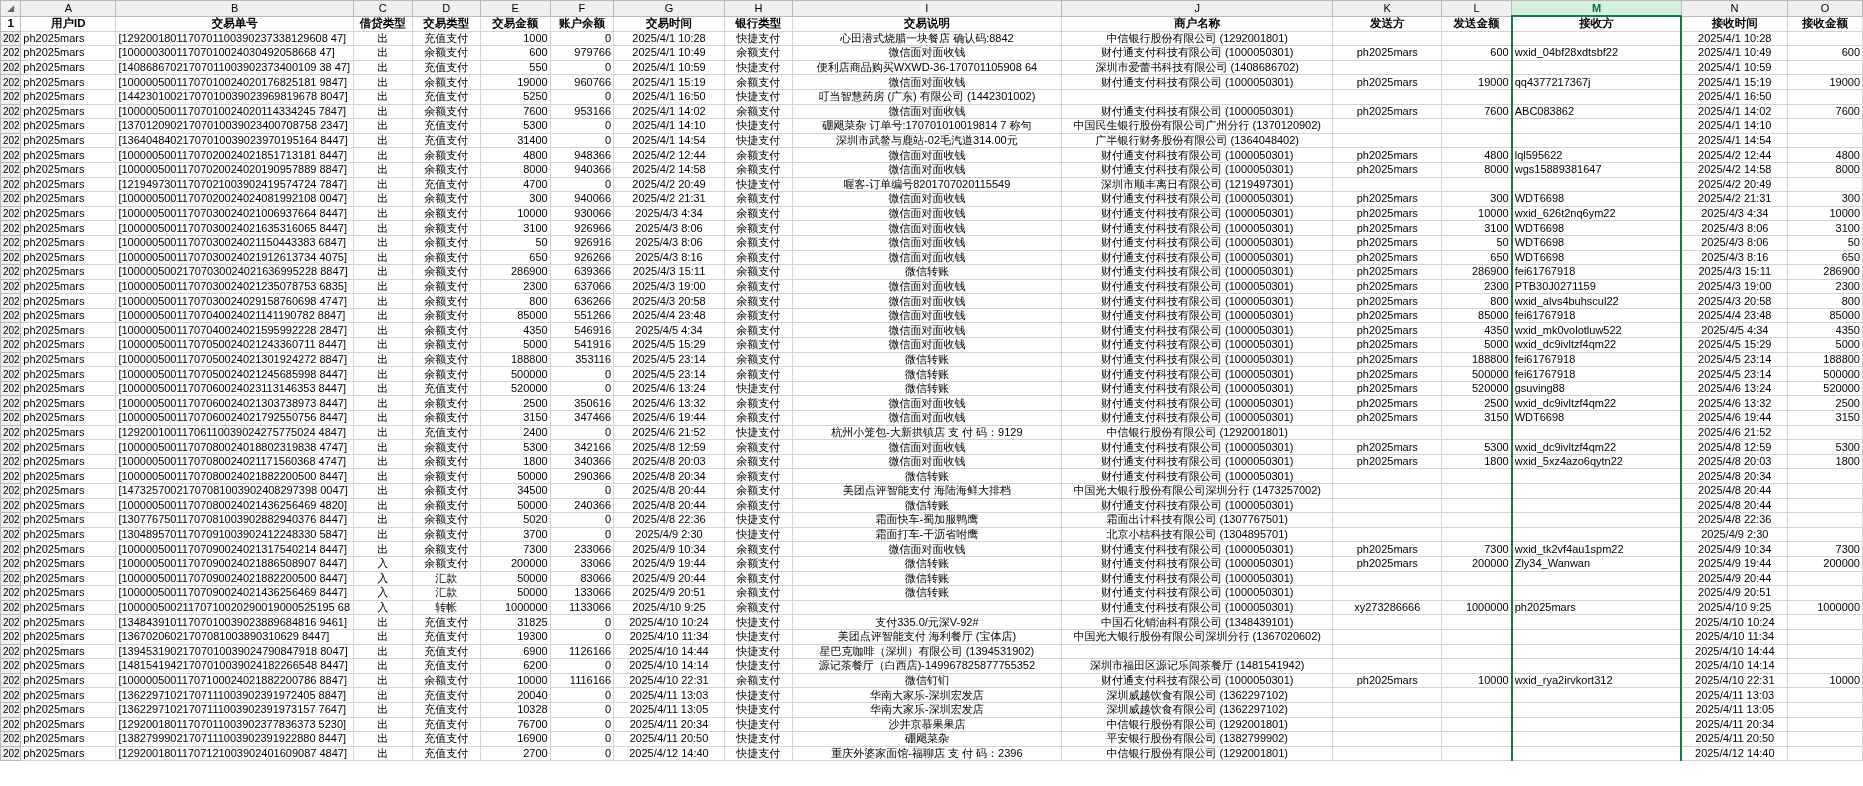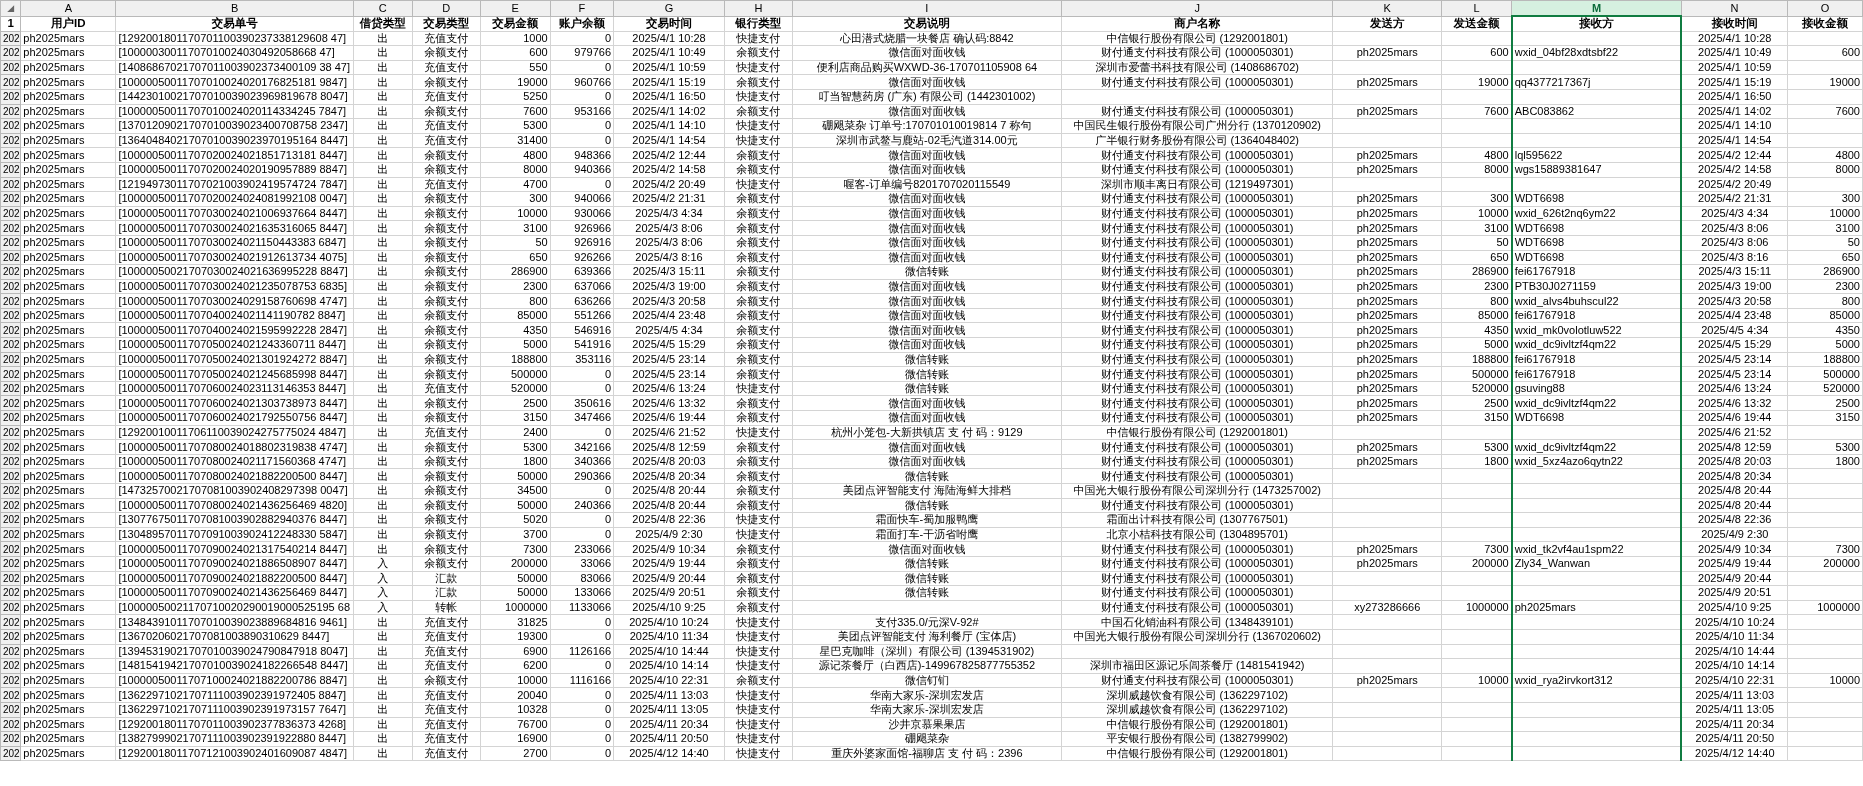--- a/index.html
+++ b/index.html
@@ -939,21 +939,21 @@
           <td class="c ellip">深圳威越饮食有限公司 (1362297102)</td>
           <td class="c ellip"></td>
           <td class="r ellip"></td>
           <td class="l ellip selcolcell"></td>
           <td class="c ellip">2025/4/11  13:05</td>
           <td class="r ellip"></td>
         </tr>
         <tr>
           <td class="rowhdr">2025/4/11  20:34</td>
           <td class="l ellip">ph2025mars</td>
-          <td class="l ellip">[12920018011707011003902377836373 4268]</td>
+          <td class="l ellip">[12920018011707011003902377836373 5230]</td>
           <td class="c ellip">出</td>
           <td class="c ellip">充值支付</td>
           <td class="r ellip">76700</td>
           <td class="r ellip">0</td>
           <td class="c ellip">2025/4/11  20:34</td>
           <td class="c ellip">快捷支付</td>
           <td class="c ellip">沙井京慕果果店</td>
           <td class="c ellip">中信银行股份有限公司 (1292001801)</td>
           <td class="c ellip"></td>
           <td class="r ellip"></td>

